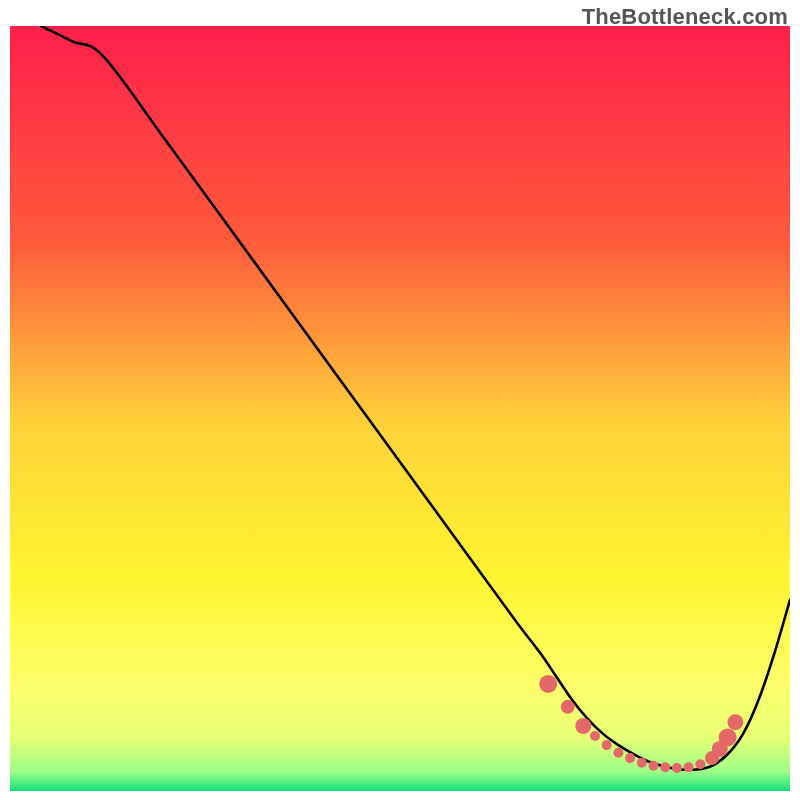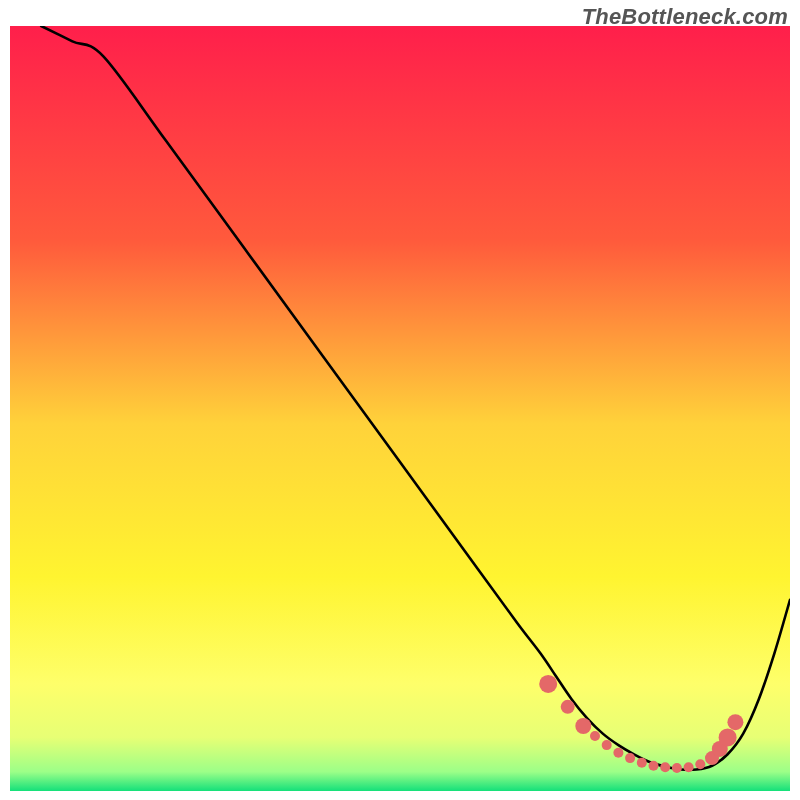--- a/index.html
+++ b/index.html
@@ -8,21 +8,20 @@
     width: 800px;
     height: 800px;
     overflow: hidden;
     font-family: Arial, Helvetica, sans-serif;
     background: #fff;
   }
   .stage {
     position: relative;
     width: 800px;
     height: 800px;
-    font-style: italic;
   }
   .watermark {
     position: absolute;
     top: 4px;
     right: 12px;
     font-size: 22px;
     font-weight: 600;
     color: #555;
     letter-spacing: 0.2px;
     z-index: 10;

